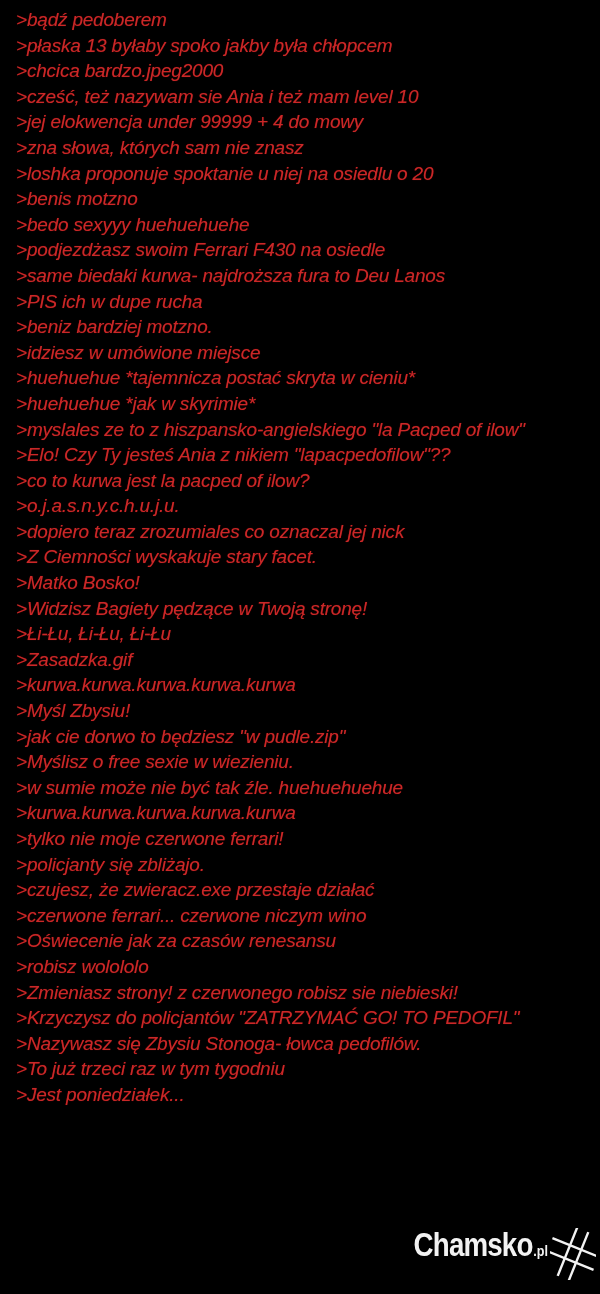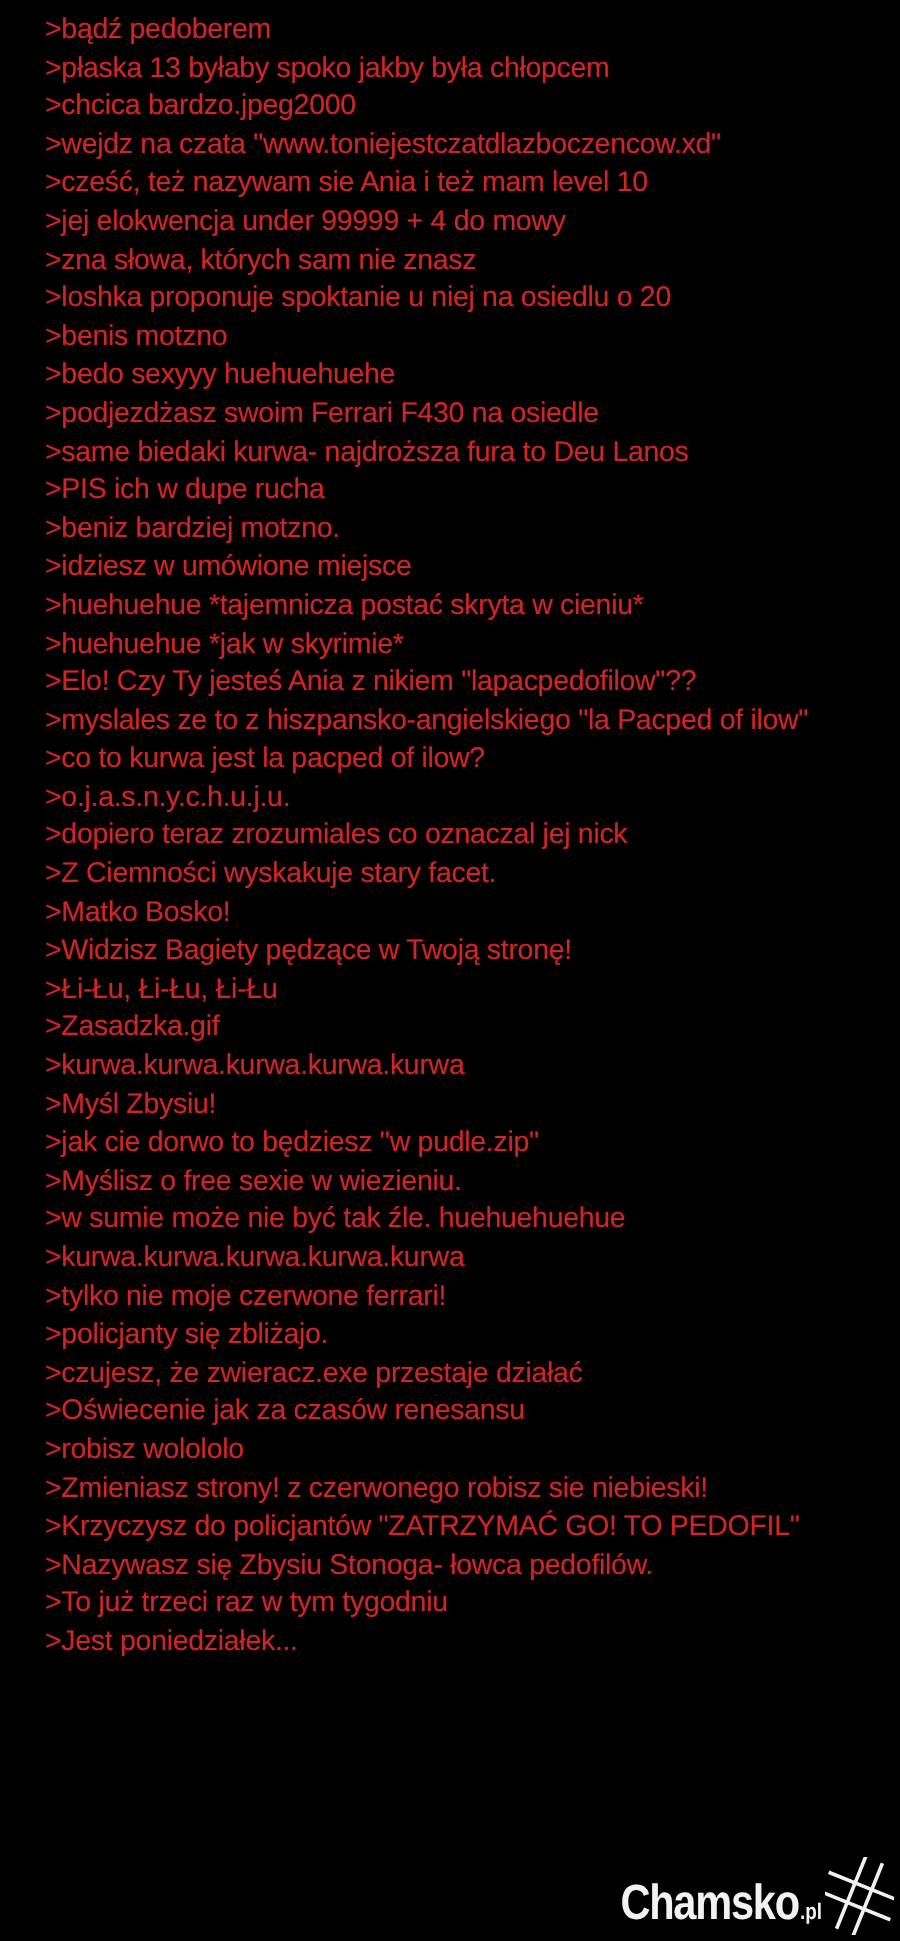--- a/index.html
+++ b/index.html
@@ -15,38 +15,39 @@
     font-family: "Liberation Sans", sans-serif;
   }
   .meme-canvas {
     position: absolute;
     inset: 0;
     background: #000000;
   }
   .greentext-lines {
     position: absolute;
     top: 7px;
-    left: 30px;
+    left: 16px;
     right: 6px;
+    font-style: italic;
   }
   .line {
     font-size: 19px;
     line-height: 25.6px;
     font-weight: 400;
     color: #ca2828;
     white-space: nowrap;
     letter-spacing: -0.2px;
     text-shadow: 0 0 1px rgba(180, 20, 20, 0.6);
   }
   .footer-logo {
     position: absolute;
     right: 4px;
-    bottom: 4px;
+    bottom: 14px;
     display: flex;
-    align-items: flex-end;
+    align-items: flex-start;
   }
   .brand-wrap {
     display: flex;
     align-items: baseline;
     transform: scaleX(0.84);
     transform-origin: right bottom;
     margin-bottom: 6px;
   }
   .brand-name {
     color: #f2f2f2;
@@ -70,53 +71,53 @@
 </style>
 </head>
 <body>
 
 <div class="meme-canvas">
 
   <div class="greentext-lines">
       <div class="line">&gt;bądź pedoberem</div>
       <div class="line">&gt;płaska 13 byłaby spoko jakby była chłopcem</div>
       <div class="line">&gt;chcica bardzo.jpeg2000</div>
-      <div class="line">&gt;wejdz na czata "www.toniejestczatdlazboczencow.xd"</div>
       <div class="line">&gt;cześć, też nazywam sie Ania i też mam level 10</div>
       <div class="line">&gt;jej elokwencja under 99999 + 4 do mowy</div>
       <div class="line">&gt;zna słowa, których sam nie znasz</div>
       <div class="line">&gt;loshka proponuje spoktanie u niej na osiedlu o 20</div>
       <div class="line">&gt;benis motzno</div>
       <div class="line">&gt;bedo sexyyy huehuehuehe</div>
       <div class="line">&gt;podjezdżasz swoim Ferrari F430 na osiedle</div>
       <div class="line">&gt;same biedaki kurwa- najdroższa fura to Deu Lanos</div>
       <div class="line">&gt;PIS ich w dupe rucha</div>
       <div class="line">&gt;beniz bardziej motzno.</div>
       <div class="line">&gt;idziesz w umówione miejsce</div>
       <div class="line">&gt;huehuehue *tajemnicza postać skryta w cieniu*</div>
       <div class="line">&gt;huehuehue *jak w skyrimie*</div>
+      <div class="line">&gt;myslales ze to z hiszpansko-angielskiego "la Pacped of ilow"</div>
       <div class="line">&gt;Elo! Czy Ty jesteś Ania z nikiem "lapacpedofilow"??</div>
-      <div class="line">&gt;myslales ze to z hiszpansko-angielskiego "la Pacped of ilow"</div>
       <div class="line">&gt;co to kurwa jest la pacped of ilow?</div>
       <div class="line">&gt;o.j.a.s.n.y.c.h.u.j.u.</div>
       <div class="line">&gt;dopiero teraz zrozumiales co oznaczal jej nick</div>
       <div class="line">&gt;Z Ciemności wyskakuje stary facet.</div>
       <div class="line">&gt;Matko Bosko!</div>
       <div class="line">&gt;Widzisz Bagiety pędzące w Twoją stronę!</div>
       <div class="line">&gt;Łi-Łu, Łi-Łu, Łi-Łu</div>
       <div class="line">&gt;Zasadzka.gif</div>
       <div class="line">&gt;kurwa.kurwa.kurwa.kurwa.kurwa</div>
       <div class="line">&gt;Myśl Zbysiu!</div>
       <div class="line">&gt;jak cie dorwo to będziesz "w pudle.zip"</div>
       <div class="line">&gt;Myślisz o free sexie w wiezieniu.</div>
       <div class="line">&gt;w sumie może nie być tak źle. huehuehuehue</div>
       <div class="line">&gt;kurwa.kurwa.kurwa.kurwa.kurwa</div>
       <div class="line">&gt;tylko nie moje czerwone ferrari!</div>
       <div class="line">&gt;policjanty się zbliżajo.</div>
       <div class="line">&gt;czujesz, że zwieracz.exe przestaje działać</div>
+      <div class="line">&gt;czerwone ferrari... czerwone niczym wino</div>
       <div class="line">&gt;Oświecenie jak za czasów renesansu</div>
       <div class="line">&gt;robisz wolololo</div>
       <div class="line">&gt;Zmieniasz strony! z czerwonego robisz sie niebieski!</div>
       <div class="line">&gt;Krzyczysz do policjantów "ZATRZYMAĆ GO! TO PEDOFIL"</div>
       <div class="line">&gt;Nazywasz się Zbysiu Stonoga- łowca pedofilów.</div>
       <div class="line">&gt;To już trzeci raz w tym tygodniu</div>
       <div class="line">&gt;Jest poniedziałek...</div>
     </div>
 
   <div class="footer-logo">

